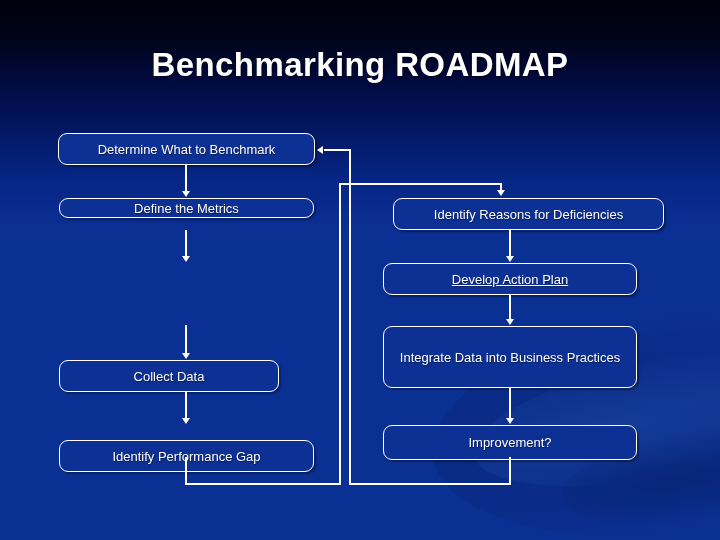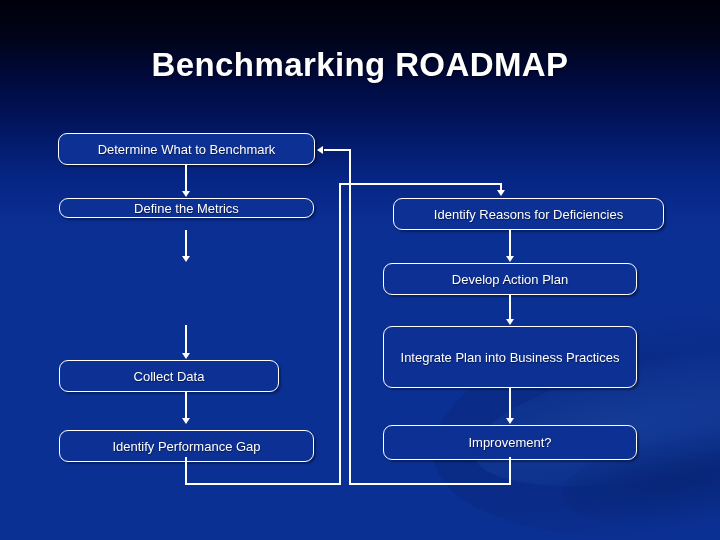--- a/index.html
+++ b/index.html
@@ -123,27 +123,27 @@
 
   <div class="title">Benchmarking ROADMAP</div>
 
   <div class="node" style="left:58px; top:133px; width:257px; height:32px;">Determine What to Benchmark</div>
 
   <div class="node" style="left:59px; top:198px; width:255px; height:20px;">Define the Metrics</div>
 
 
   <div class="node" style="left:59px; top:360px; width:220px; height:32px;">Collect Data</div>
 
-  <div class="node" style="left:59px; top:430px; width:255px; height:32px;">Identify Performance Gap</div>
+  <div class="node" style="left:59px; top:440px; width:255px; height:32px;">Identify Performance Gap</div>
 
   <div class="node" style="left:366px; top:198px; width:271px; height:32px;margin-left:27px;">Identify Reasons for Deficiencies</div>
 
-  <div class="node" style="left:383px; top:263px; width:254px; height:32px;">Develop Action Plan</div>
+  <div class="node" style="left:383px; top:263px; width:254px; height:32px;text-decoration:underline;">Develop Action Plan</div>
 
-  <div class="node" style="left:383px; top:326px; width:254px; height:62px;">Integrate Plan into Business Practices</div>
+  <div class="node" style="left:383px; top:326px; width:254px; height:62px;">Integrate Data into Business Practices</div>
 
   <div class="node" style="left:383px; top:425px; width:254px; height:35px;">Improvement?</div>
 
   <div class="vline" style="left:185px; top:165px; height:27px;"></div>
   <div class="arrow-down" style="left:182px; top:191px;"></div>
 
   <div class="vline" style="left:185px; top:230px; height:27px;"></div>
   <div class="arrow-down" style="left:182px; top:256px;"></div>
 
   <div class="vline" style="left:185px; top:325px; height:29px;"></div>

